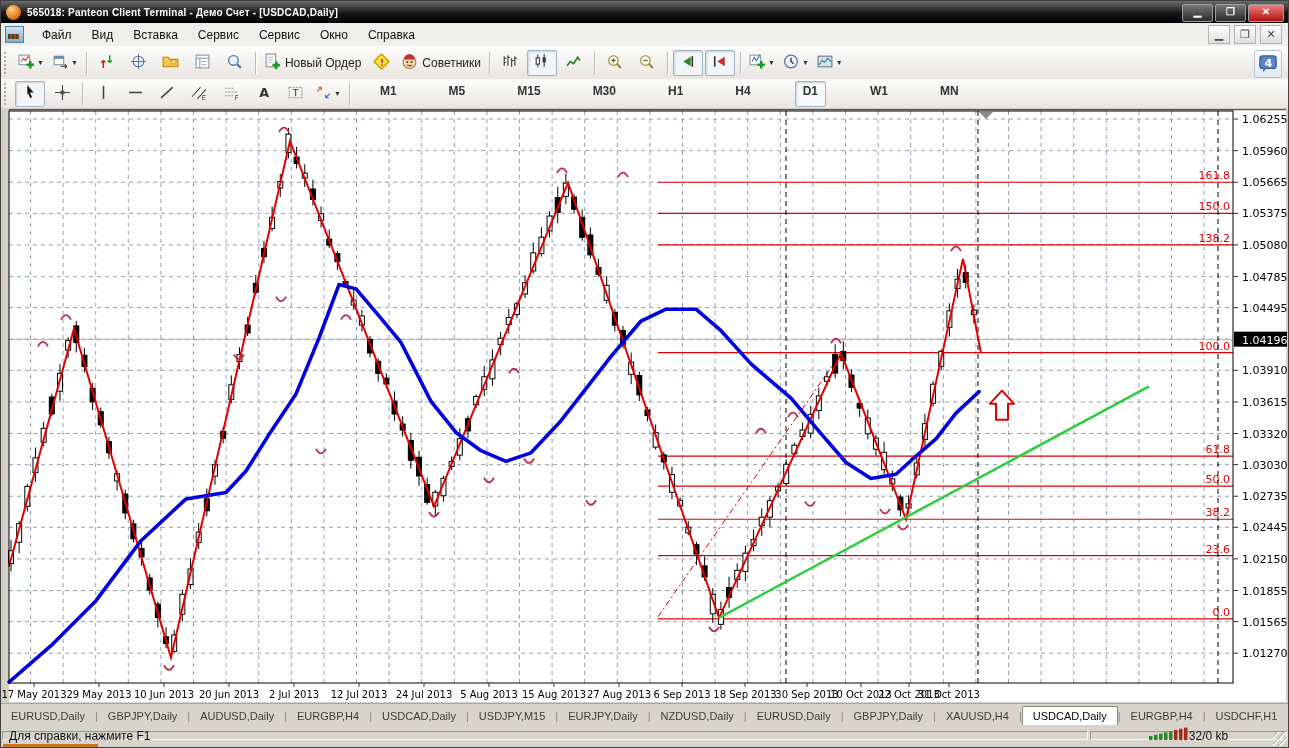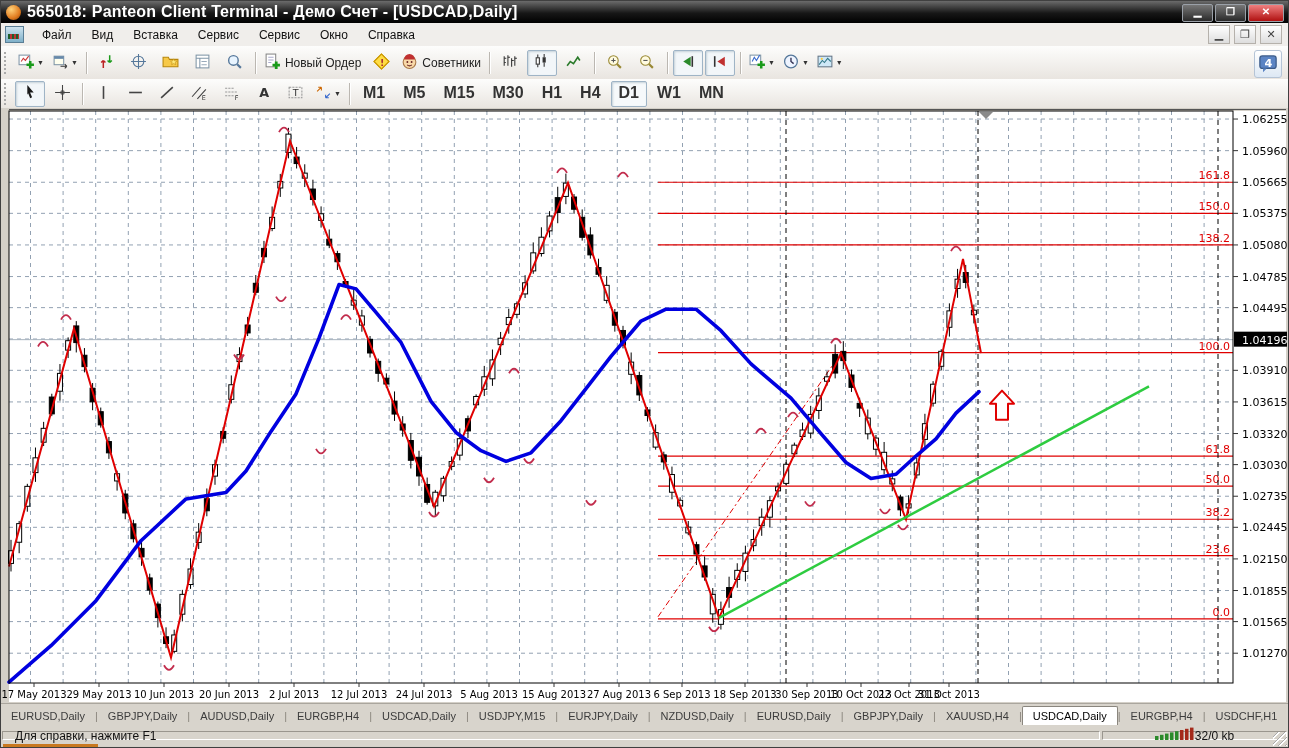--- a/index.html
+++ b/index.html
@@ -1,57 +1,57 @@
 <!DOCTYPE html>
 <html><head>
 <meta charset="utf-8">
 <style>
   html,body{margin:0;padding:0;background:#808080;}
   #win{position:relative;width:1289px;height:748px;background:#d4d0c8;font-family:"Liberation Sans",sans-serif;overflow:hidden;border:1px solid #404040;box-sizing:border-box;}
   
   #titlebar{position:absolute;left:0;top:0;width:100%;height:22px;background:linear-gradient(#6b6b6b,#171717 55%,#000);color:#fff;display:flex;align-items:center;}
   #appicon{width:15px;height:15px;border-radius:50%;margin:0 6px 0 5px;background:radial-gradient(circle at 35% 30%,#ffd27a,#e07b1f 60%,#7a3c05);}
-  #title{font-size:16px;font-weight:bold;letter-spacing:.2px;}
+  #title{font-size:10px;font-weight:bold;letter-spacing:.2px;}
   .wbtns{position:absolute;right:4px;top:3px;display:flex;gap:2px;}
   .wbtn{width:29px;height:16px;border:1px solid #9aa0a8;border-radius:2px;background:linear-gradient(#777,#2a2a2a);color:#fff;font-size:10px;line-height:14px;text-align:center;font-weight:bold;}
   .wbtn.close{background:linear-gradient(#f08080,#b01010);width:34px;}
   
   #menubar{position:absolute;left:0;top:22px;width:100%;height:23px;background:#f0eeeb;border-bottom:1px solid #c9c5bf;display:flex;align-items:center;font-size:12px;color:#111;}
   #mt4icon{width:17px;height:15px;margin:0 8px 0 4px;background:linear-gradient(#cfe4ef,#7fb0c9);border:1px solid #5a7e95;position:relative;}
   #mt4icon:after{content:"";position:absolute;left:2px;top:7px;width:11px;height:5px;background:repeating-linear-gradient(90deg,#1d5d2a 0 2px,#b33 2px 4px);}
   .menu-item{padding:3px 10px;cursor:default;}
   .child-ctrls{position:absolute;right:6px;top:2px;display:flex;gap:4px;color:#666;}
   .cbtn{width:20px;height:17px;border:1px solid #b5b1ab;background:linear-gradient(#fff,#ddd);text-align:center;font-size:11px;line-height:16px;color:#444;}
   
   #toolbar1{position:absolute;left:0;top:45px;width:100%;height:33px;background:linear-gradient(#fdfdfc,#e9e5e0);border-bottom:1px solid #c2beb8;display:flex;align-items:center;}
   #toolbar2{position:absolute;left:0;top:78px;width:100%;height:29px;background:linear-gradient(#fdfdfc,#e9e5e0);border-bottom:1px solid #b9b5af;display:flex;align-items:center;}
   .grip{width:4px;height:22px;margin:0 4px 0 3px;border-left:2px dotted #aaa;}
   .tbtn{min-width:24px;height:24px;display:flex;align-items:center;justify-content:center;border:1px solid transparent;border-radius:2px;margin:0 1px;padding:0 2px;font-size:11px;color:#222;}
   .tbtn.pressed{border:1px solid #9fb4c6;background:#f2f6f9;box-shadow:inset 1px 1px 2px #c6d2da;}
   .tbtn .lbl{margin-left:4px;font-size:12px;}
   .caret{font-size:7px;color:#333;margin-left:2px;}
   .tsep{width:1px;height:22px;background:#bbb7b1;box-shadow:1px 0 0 #fff;margin:0 4px;}
-  .tfbtn{height:20px;padding:2px 7px;font-size:16px;font-weight:bold;color:#333;border:1px solid transparent;border-radius:2px;margin:0 1px;}
+  .tfbtn{height:20px;padding:2px 7px;font-size:12px;font-weight:bold;color:#333;border:1px solid transparent;border-radius:2px;margin:0 18px;}
   .tfbtn.active{border:1px solid #9fb4c6;background:#f6f9fb;box-shadow:inset 1px 1px 2px #c6d2da;}
   #community{position:absolute;right:6px;top:49px;width:26px;height:26px;display:flex;align-items:center;justify-content:center;border:1px solid #b5c4d6;border-radius:3px;background:linear-gradient(#fff,#dde8f4);}
   
   #chartwrap{position:absolute;left:0;top:107px;width:1289px;height:597px;}
   #chartsvg{position:absolute;left:0;top:0;}
   #symlabel{position:absolute;left:14px;top:6px;font-size:11px;color:#000;font-family:"DejaVu Sans",sans-serif;}
   #symlabel .dd{font-size:8px;margin-right:3px;}
   #symlabel span{margin-right:6px;}
   
   #tabsbar{position:absolute;left:0;top:702px;width:100%;height:22px;background:#d8d4cc;border-top:1px solid #aaa69e;display:flex;align-items:flex-end;font-size:11px;color:#3c3c3c;}
   .tab{padding:3px 10px 4px;margin-top:16px;white-space:nowrap;}
   .tab.active{background:#fff;border:1px solid #8a867e;border-bottom:none;border-radius:2px 2px 0 0;color:#000;}
   .tabsep{color:#8a867e;padding:3px 0 4px;}
   .tabnav{margin-left:auto;color:#9a968e;padding:3px 10px;font-size:10px;letter-spacing:4px;}
   
   #statusbar{position:absolute;left:0;top:724px;width:100%;height:21px;background:#d8d4cc;display:flex;font-size:12px;color:#111;}
-  .spanel{border:1px solid;border-color:#9a968e #fff #fff #9a968e;margin:6px 1px;padding:1px 12px;display:flex;align-items:center;}
+  .spanel{border:1px solid;border-color:#9a968e #fff #fff #9a968e;margin:6px 1px;padding:1px 6px;display:flex;align-items:center;}
   #sp-help{width:1072px;}
   #sp-right{flex:1;justify-content:center;}
   #grip-resize{position:absolute;right:1px;bottom:1px;width:14px;height:14px;background:repeating-linear-gradient(135deg,transparent 0 3px,#aaa 3px 4px,#fff 4px 5px);}
   #orangebar{position:absolute;left:2px;bottom:0px;width:95px;height:3px;background:#c87820;}
   svg text{font-family:"DejaVu Sans",sans-serif;}
 </style>
 </head>
 <body>
 
 <div id="win">

